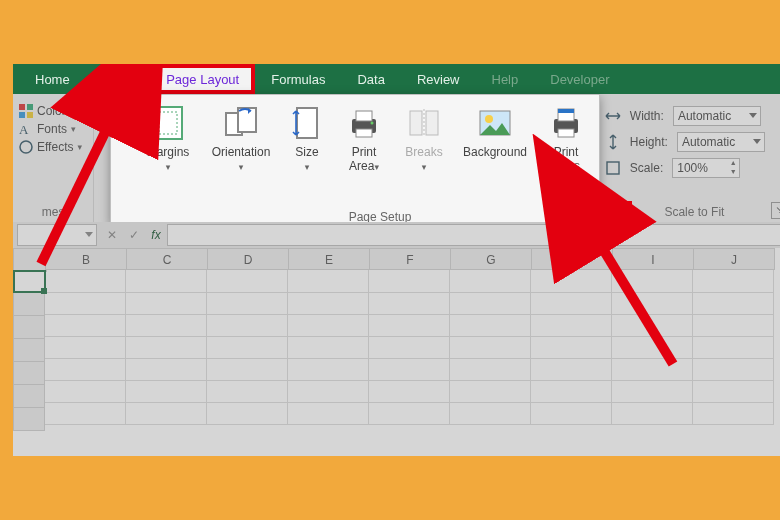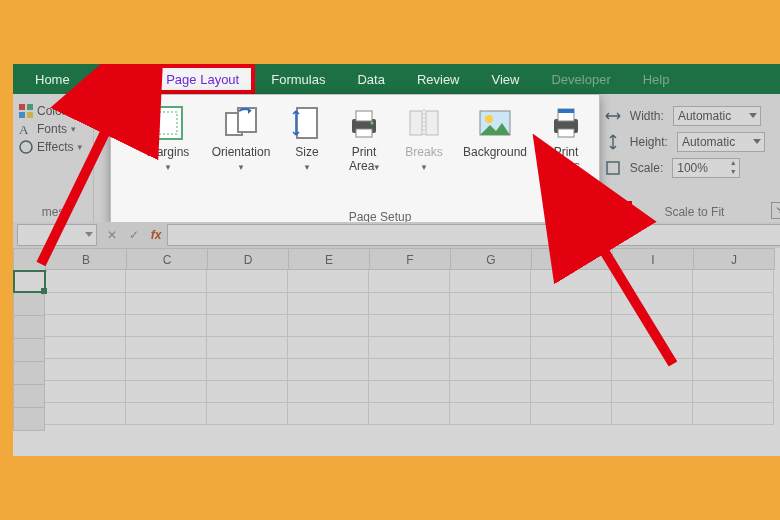--- a/index.html
+++ b/index.html
@@ -70,23 +70,22 @@
   <div class="app">
 
     <div class="tabs">
       <div class="first-pad"></div>
       <div class="tab">Home</div>
       <div class="tab">Insert</div>
       <div class="tab active tablayout-hilite">Page Layout</div>
       <div class="tab">Formulas</div>
       <div class="tab">Data</div>
       <div class="tab">Review</div>
-      <div class="tab">View</div>
+      <div class="tab dim">Help</div>
       <div class="tab dim">Developer</div>
-      <div class="tab dim">Help</div>
     </div>
 
     <div class="ribbon dim">
 
       <div class="group" style="width:70px;">
         <div class="group-body themes-col">
           <div class="mini">
             <span class="sw">
               <svg viewBox="0 0 14 14">
                   <rect x="0" y="0" width="6" height="6" fill="#d33"></rect>
@@ -254,21 +253,21 @@
     <div class="fxbar dim" style="position:absolute;left:0;top:158px;right:0;">
       <div class="namebox">
           <span></span>
         </div>
       <div class="fxbtn">
           <span>✕</span>
         </div>
       <div class="fxbtn">
           <span>✓</span>
         </div>
-      <div class="fxbtn" style="font-style:italic;color:#c2410c;font-weight:bold;">
+      <div class="fxbtn" style="font-style:italic;color:#14532d;">
           <span>fx</span>
         </div>
       <div class="fxinput"></div>
     </div>
 
     <div class="gridwrap dim">
       <div class="corner"></div>
       <div class="colhdrs" id="colhdrs">
           <div class="ch">B</div>
           <div class="ch">C</div>

